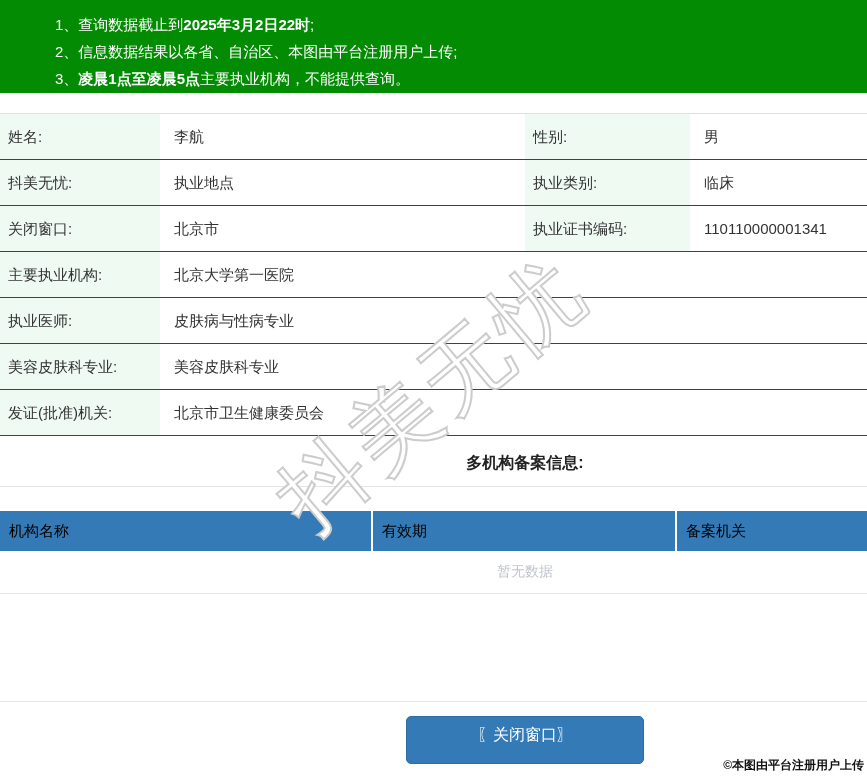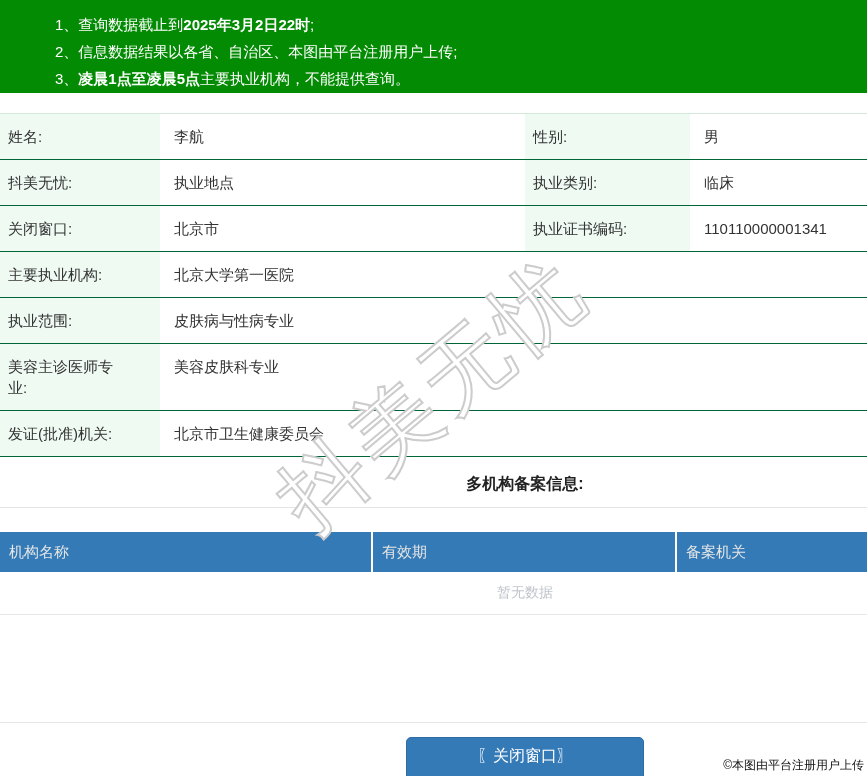--- a/index.html
+++ b/index.html
@@ -60,21 +60,21 @@
 
   
   .org-table {
     width: 1050px;
     border-collapse: collapse;
     table-layout: fixed;
     margin-top: 24px;
   }
   .org-table th {
     background: #337ab7;
-    color: #e5e5e5;
+    color: #000000;
     font-weight: normal;
     font-size: 15px;
     text-align: left;
     padding: 10px 0 10px 9px;
     border-right: 2px solid #fff;
     line-height: 20px;
   }
   .org-table th:last-child { border-right: none; }
   .org-table td.empty {
     text-align: center;
@@ -118,21 +118,21 @@
     -webkit-text-stroke: 2px #cccccc;
     z-index: 10;
     pointer-events: none;
   }
 
   
   .copyright {
     position: absolute;
     right: 3px; bottom: 2px;
     font-size: 12px;
-    font-weight: normal;
+    font-weight: bold;
     color: #111;
     z-index: 20;
     text-shadow:
       -1px -1px 0 #fff, 1px -1px 0 #fff,
       -1px 1px 0 #fff, 1px 1px 0 #fff,
       0 -1px 0 #fff, 0 1px 0 #fff,
       -1px 0 0 #fff, 1px 0 0 #fff;
   }
 </style>
 </head>
@@ -170,25 +170,25 @@
       <td class="lbl">关闭窗口:</td>
       <td class="val">北京市</td>
       <td class="lbl lbl2">执业证书编码:</td>
       <td class="val">110110000001341</td>
     </tr>
     <tr>
       <td class="lbl">主要执业机构:</td>
       <td class="val" colspan="3">北京大学第一医院</td>
     </tr>
     <tr>
-      <td class="lbl">执业范围:</td>
+      <td class="lbl">执业医师:</td>
       <td class="val" colspan="3">皮肤病与性病专业</td>
     </tr>
     <tr>
-      <td class="lbl">美容主诊医师专业:</td>
+      <td class="lbl">美容皮肤科专业:</td>
       <td class="val" colspan="3">美容皮肤科专业</td>
     </tr>
     <tr>
       <td class="lbl">发证(批准)机关:</td>
       <td class="val" colspan="3">北京市卫生健康委员会</td>
     </tr>
   </tbody>
     </table>
 
   <div class="section-title">多机构备案信息:</div>

